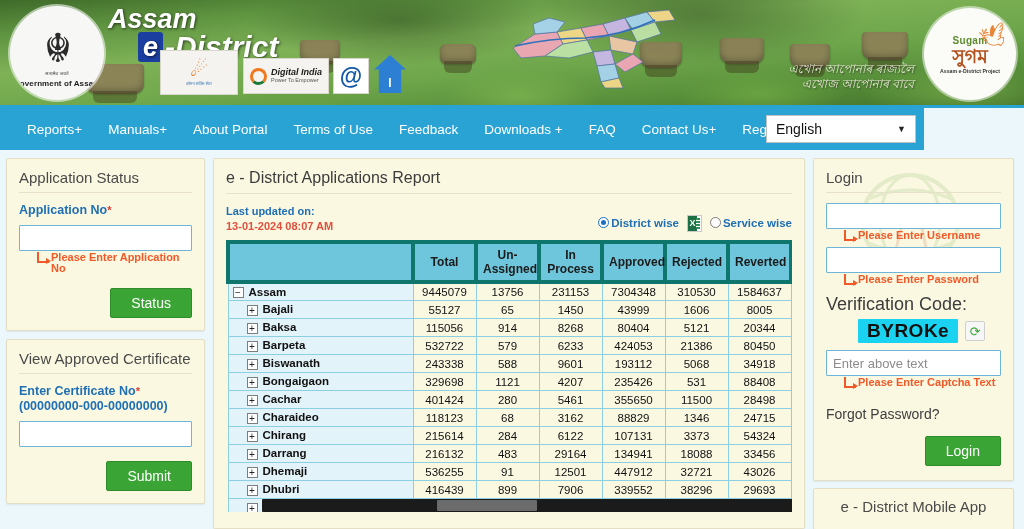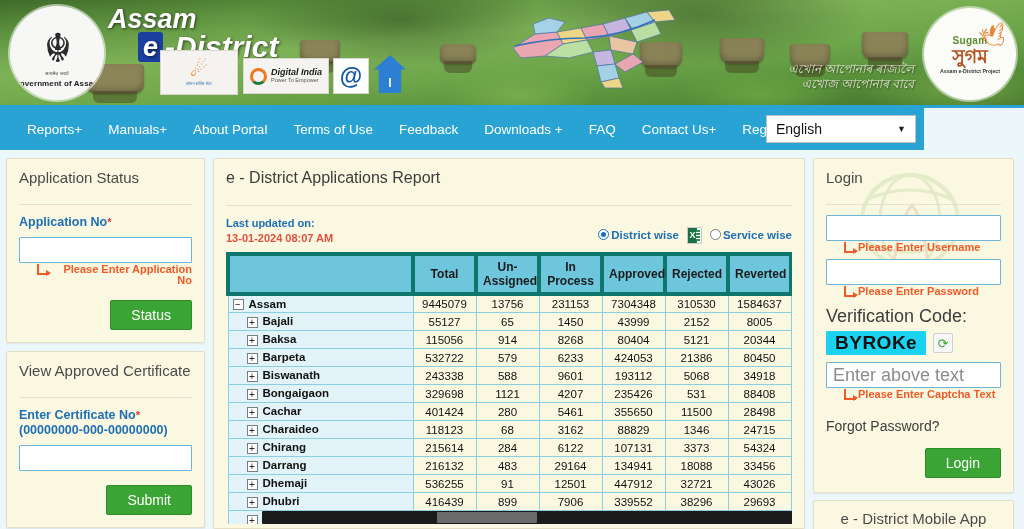--- a/index.html
+++ b/index.html
@@ -175,56 +175,56 @@
   }
   .panel {
     background: #fbf8e2;
     border: 1px solid #e4dfc4;
     border-radius: 2px;
     box-shadow: 0 1px 2px rgba(0,0,0,.07);
     padding: 10px 12px 12px;
   }
   .panel-title {
     font-size: 15px; color: #4a4a4a;
-    padding-bottom: 18px; margin-bottom: 10px;
+    padding-bottom: 6px; margin-bottom: 10px;
     border-bottom: 1px solid #e6e1c8;
   }
   .col-left  { width: 199px; flex: 0 0 199px; }
   .col-mid   { width: 592px; flex: 0 0 592px; }
   .col-right { width: 201px; flex: 0 0 201px; }
 
   .field-label {
     font-size: 12.5px; font-weight: bold; color: #1f6fb5;
     margin-bottom: 6px; line-height: 1.25;
   }
   .req { color: #e03a2f; font-size: 11px; }
   .txtinput {
     width: 100%; height: 26px;
     border: 1px solid #6fb5d8; background: #fff;
-    padding: 0 6px; font-size: 18px; color: #0f766e;
+    padding: 0 6px; font-size: 13px; color: #0f766e;
     outline: none; border-radius: 1px;
   }
   .txtinput::placeholder { color: #8c8c8c; }
   .hinterr {
     display: flex; align-items: flex-start; gap: 2px;
     margin-top: 1px; margin-left: 18px;
   }
   .hook {
     width: 12px; height: 11px;
     border-left: 2px solid #f05a28;
     border-bottom: 2px solid #f05a28;
     position: relative; flex: 0 0 12px;
   }
   .hook::after{
     content:''; position:absolute; right:-2px; bottom:-3px;
     border-left: 5px solid #f05a28;
     border-top: 3px solid transparent;
     border-bottom: 3px solid transparent;
   }
-  .hint-text { font-size: 11px; font-weight: bold; color: #f05a28; line-height: 11px; text-align: right; }
+  .hint-text { font-size: 11px; font-weight: bold; color: #f05a28; line-height: 11px; }
 
   .btn-green {
     background: #3aa534; border: 1px solid #2f8c2a;
     color: #fff; font-size: 14px;
     padding: 6px 20px; border-radius: 2px;
     cursor: pointer; font-family: inherit;
   }
   .right-align { display: flex; justify-content: flex-end; margin-top: 14px; }
 
   
@@ -302,21 +302,21 @@
 
   
   .col-right .panel { position: relative; overflow: hidden; padding-bottom: 14px;}
   .watermark {
     position: absolute; left: 36px; top: 6px;
     width: 120px; height: 110px; opacity: .16; pointer-events: none;
   }
   .login-stack { position: relative; z-index: 2; }
   .login-stack .txtinput { margin-bottom: 0; }
   .vcode-label { font-size: 18px; color: #3d3d3d; margin: 9px 0 4px; }
-  .captcha-row { display: flex; align-items: center; gap: 7px; margin-bottom: 7px;}
+  .captcha-row { display: flex; align-items: center; gap: 7px; margin-bottom: 7px; margin-left: 32px;}
   .captcha-img {
     background: #19d3f0; color: #111;
     font-size: 19px; font-weight: bold; letter-spacing: .5px;
     padding: 1px 9px; font-family: "Liberation Sans", sans-serif;
     border-radius: 1px;
   }
   .refresh-btn {
     width: 20px; height: 20px; border: 1px solid #cfcfcf; background: #f7f7f7;
     border-radius: 2px; color: #3aa534; font-size: 13px;
     display: flex; align-items: center; justify-content: center; cursor: pointer;
@@ -516,21 +516,21 @@
                 <td>7304348</td>
                 <td>310530</td>
                 <td>1584637</td>
               </tr>
               <tr>
                 <td class="c0"><span class="ind"></span><span class="expander">+</span><span>Bajali</span></td>
                 <td>55127</td>
                 <td>65</td>
                 <td>1450</td>
                 <td>43999</td>
-                <td>2152</td>
+                <td>1606</td>
                 <td>8005</td>
               </tr>
               <tr>
                 <td class="c0"><span class="ind"></span><span class="expander">+</span><span>Baksa</span></td>
                 <td>115056</td>
                 <td>914</td>
                 <td>8268</td>
                 <td>80404</td>
                 <td>5121</td>
                 <td>20344</td>

